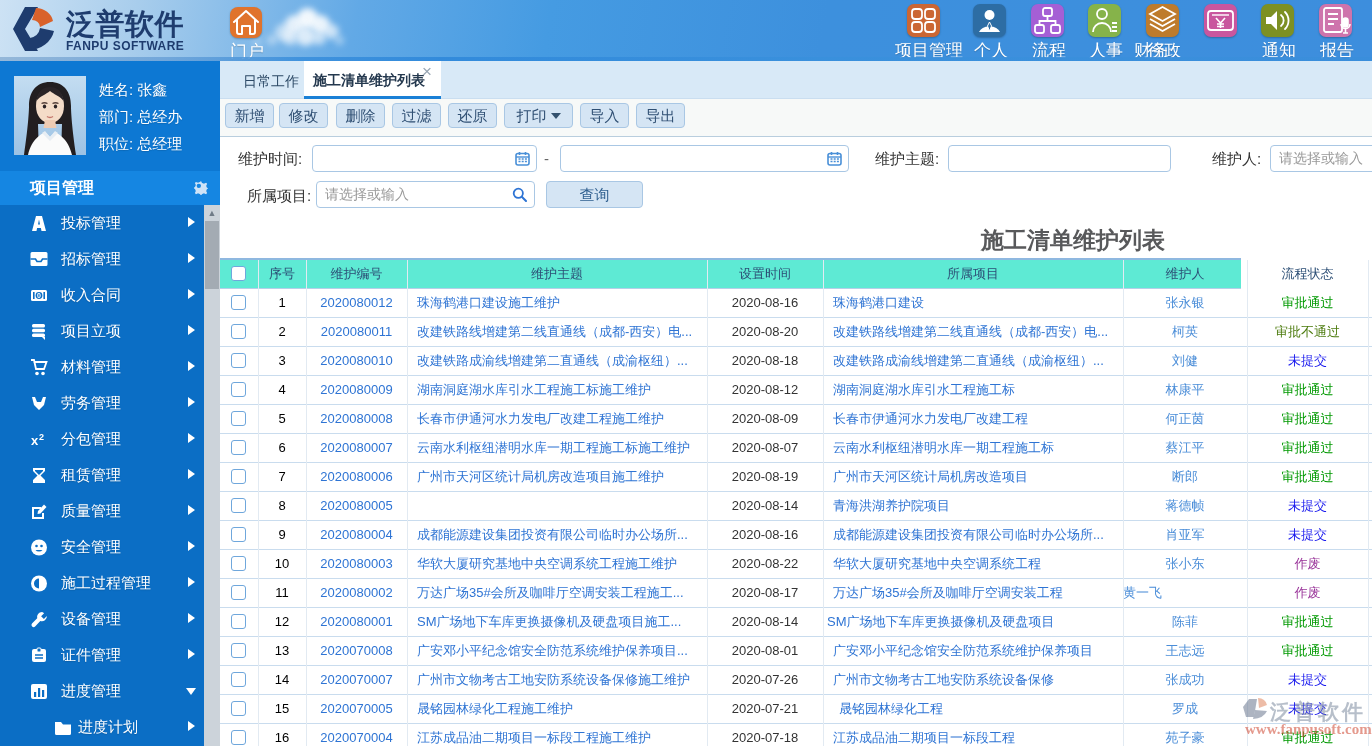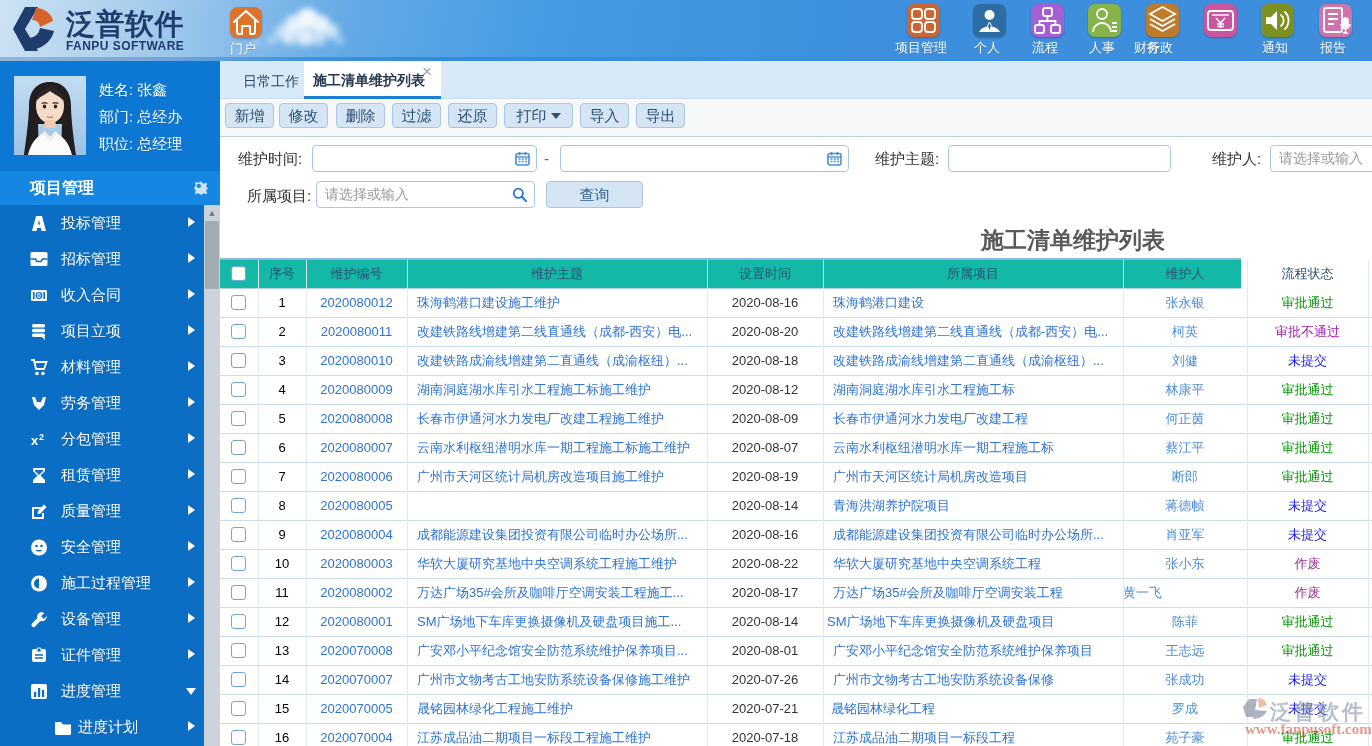--- a/index.html
+++ b/index.html
@@ -3,21 +3,21 @@
 <style>
 *{margin:0;padding:0;box-sizing:border-box;}
 html,body{width:1372px;height:746px;overflow:hidden;font-family:"Liberation Sans",sans-serif;background:#fff;}
 
 #header{position:absolute;left:0;top:0;width:1372px;height:61px;
  background:linear-gradient(100deg,#cde2f4 0%,#a8cdec 10%,#62a9e6 26%,#459be2 40%,#3d90dd 60%,#3d8edd 100%);}
 .cloud{position:absolute;border-radius:50%;background:#fff;filter:blur(3px);}
 #logo-txt{position:absolute;left:66px;top:5px;color:#1e3c6e;font-weight:bold;font-size:29px;letter-spacing:0.5px;}
 #logo-sub{position:absolute;left:66px;top:39px;color:#1e3c6e;font-size:12px;letter-spacing:0.45px;font-weight:bold;}
 .hicon{position:absolute;top:4px;width:33px;height:33px;border-radius:7px;box-shadow:0 1px 2px rgba(0,0,0,.25);}
-.hlabel{position:absolute;top:39px;color:#fff;font-size:13px;text-align:left;white-space:nowrap;text-shadow:0 1px 1px rgba(0,0,0,.2);}
+.hlabel{position:absolute;top:39px;color:#fff;font-size:17px;text-align:right;white-space:nowrap;text-shadow:0 1px 1px rgba(0,0,0,.2);}
 
 #sidebar{position:absolute;left:0;top:61px;width:220px;height:685px;background:#0d78d3;}
 #photo{position:absolute;left:14px;top:15px;width:72px;height:79px;}
 .ptxt{position:absolute;left:99px;color:#fff;font-size:15px;white-space:nowrap;text-shadow:0 1px 1px rgba(0,0,0,.15);}
 #mtitle{position:absolute;left:0;top:110px;width:220px;height:34px;background:#1586e2;color:#fff;font-weight:bold;font-size:16px;line-height:34px;padding-left:30px;}
 #menu{position:absolute;left:0;top:144px;width:220px;height:541px;background:#0b6ec5;}
 .mi{position:relative;height:36px;color:#fff;font-size:15px;}
 .mi .txt{position:absolute;left:61px;top:9px;text-shadow:0 1px 1px rgba(0,0,0,.15);}
 .mi .ic{position:absolute;left:30px;top:10px;width:18px;height:17px;}
 .mi .ar{position:absolute;left:188px;top:12px;width:0;height:0;border-left:7px solid #fff;border-top:5.5px solid transparent;border-bottom:5.5px solid transparent;}
@@ -35,29 +35,29 @@
 #toolbar{position:absolute;left:0;top:38px;width:1152px;height:38px;background:#f7f9f8;border-bottom:1px solid #b9cede;}
 .btn{position:absolute;top:4px;height:25px;background:#d5e5f4;border:1px solid #a9c7e4;border-radius:4px;color:#2f4f73;font-size:15px;text-align:center;line-height:23px;}
 
 #filters{position:absolute;left:0;top:76px;width:1152px;height:121px;background:#fff;}
 .flabel{position:absolute;font-size:15px;color:#333;}
 .finput{position:absolute;height:27px;border:1px solid #a9c7e4;border-radius:4px;background:#fff;font-size:14px;color:#999;padding:4px 8px;}
 .fbtn{position:absolute;height:27px;background:#d5e5f4;border:1px solid #a9c7e4;border-radius:4px;color:#2f5f8f;font-size:15px;text-align:center;}
 #ttitle{position:absolute;left:761px;top:164px;font-size:23px;font-weight:bold;color:#58595b;white-space:nowrap;}
 
 #tbl{position:absolute;left:0;top:197px;width:1152px;height:488px;font-size:13px;}
-.hrow{position:absolute;left:0;top:0;width:1021px;height:31px;background:#14b8a6;border-top:2px solid #8fb8e0;border-bottom:1px solid #b5cfe8;color:#2c4e75;}
+.hrow{position:absolute;left:0;top:0;width:1021px;height:31px;background:#5eead4;border-top:2px solid #8fb8e0;border-bottom:1px solid #b5cfe8;color:#2c4e75;}
 .cell{position:absolute;top:0;height:29px;line-height:28px;overflow:hidden;white-space:nowrap;}
 .row{position:absolute;left:0;width:1152px;height:29px;background:#fff;border-bottom:1px solid #c9dcee;}
 .cb{position:absolute;left:11px;top:6px;width:15px;height:15px;border:1px solid #6fa7dc;border-radius:3px;background:#fff;}
 .vb{position:absolute;top:0;width:1px;height:29px;background:#e2eaf2;}
 .lnk{color:#2e74d4;}
 .dt{color:#333;}
 .nm{color:#4a8dd8;}
-.sG{color:#009900;}.sR{color:#a21caf;}.sB{color:#1a1aee;}.sP{color:#993399;}
+.sG{color:#009900;}.sR{color:#4d7c0f;}.sB{color:#1a1aee;}.sP{color:#993399;}
 
 #wm{position:absolute;left:1241px;top:693px;width:131px;height:45px;}
 </style></head>
 <body>
 <div id="header">
   <div class="cloud" style="left:275px;top:24px;width:17px;height:17px;opacity:0.55;"></div>
     <div class="cloud" style="left:285px;top:15px;width:19px;height:19px;opacity:0.8;"></div>
     <div class="cloud" style="left:297px;top:8px;width:21px;height:21px;opacity:0.9;"></div>
     <div class="cloud" style="left:311px;top:15px;width:19px;height:19px;opacity:0.85;"></div>
     <div class="cloud" style="left:324px;top:24px;width:15px;height:15px;opacity:0.65;"></div>
@@ -632,21 +632,21 @@
         <div class="vb" style="left:903px;"></div>
         <div class="vb" style="left:1027px;"></div>
         <div class="vb" style="left:1148px;"></div>
       </div>
       <div class="row" style="top:437px;">
         <div class="cb"></div>
         <div class="cell " style="left:38px;width:48px;text-align:center;">15</div>
         <div class="cell lnk" style="left:86px;width:101px;text-align:center;">2020070005</div>
         <div class="cell lnk" style="left:187px;width:300px;padding-left:10px;">晟铭园林绿化工程施工维护</div>
         <div class="cell dt" style="left:487px;width:116px;text-align:center;">2020-07-21</div>
-        <div class="cell lnk" style="left:603px;width:300px;padding-left:8px;">晟铭园林绿化工程</div>
+        <div class="cell lnk" style="left:603px;width:300px;padding-left:16px;">晟铭园林绿化工程</div>
         <div class="cell nm" style="left:903px;width:124px;text-align:center;">罗成</div>
         <div class="cell sB" style="left:1027px;width:121px;text-align:center;">未提交</div>
         <div class="vb" style="left:38px;"></div>
         <div class="vb" style="left:86px;"></div>
         <div class="vb" style="left:187px;"></div>
         <div class="vb" style="left:487px;"></div>
         <div class="vb" style="left:603px;"></div>
         <div class="vb" style="left:903px;"></div>
         <div class="vb" style="left:1027px;"></div>
         <div class="vb" style="left:1148px;"></div>

